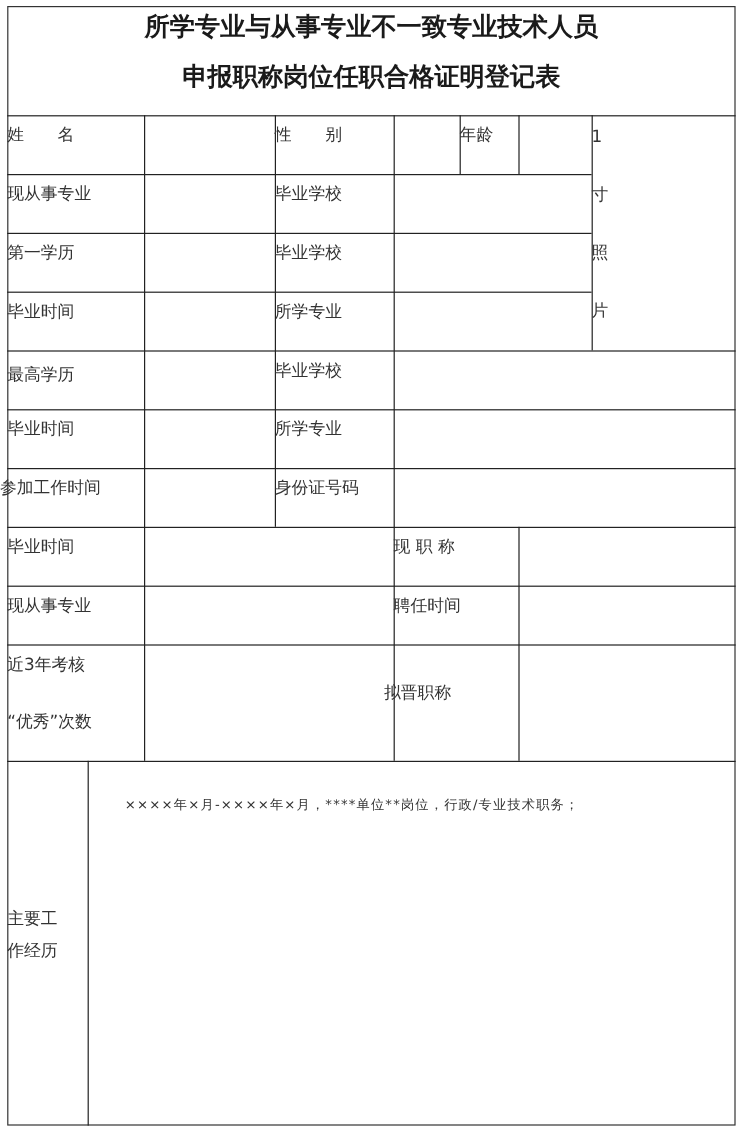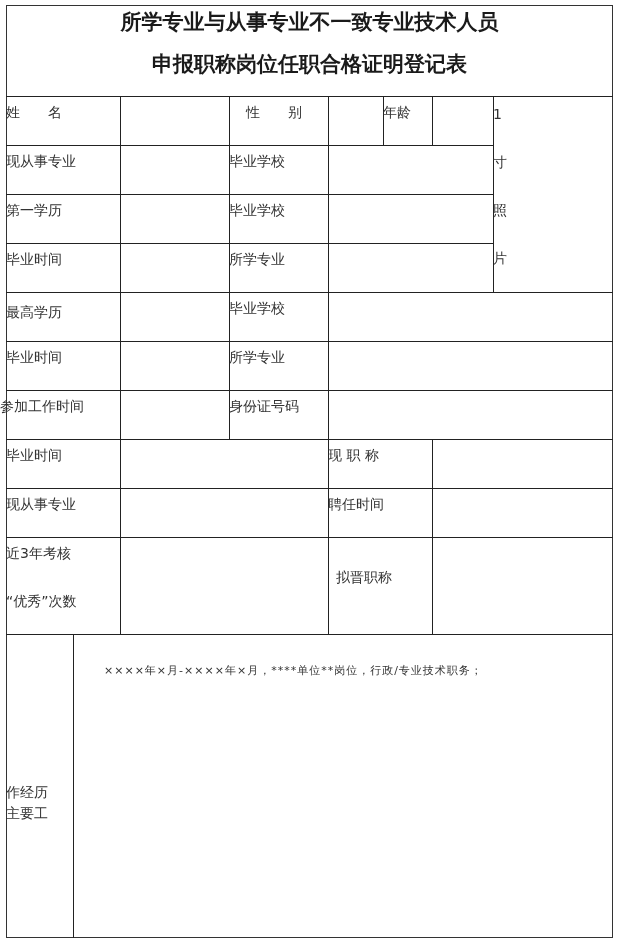--- a/index.html
+++ b/index.html
@@ -43,21 +43,21 @@
 <div class="vl" style="left:229px; top:96px; height:343px;"></div>
 <div class="vl" style="left:328px; top:96px; height:538px;"></div>
 <div class="vl" style="left:383px; top:96px; height:49px;"></div>
 <div class="vl" style="left:432px; top:96px; height:49px;"></div>
 <div class="vl" style="left:432px; top:439px; height:195px;"></div>
 <div class="vl" style="left:493px; top:96px; height:196px;"></div>
 <div class="vl" style="left:73px; top:634px; height:304px;"></div>
 
 <div class="lbl" style="left:6px; width:114px; top:104px;">姓　　名</div>
 <div class="input" style="left:121px; top:97px; width:108px; height:48px;"></div>
-<div class="lbl" style="left:246px; width:99px; top:104px;font-family:Liberation Mono, monospace;">性　　别</div>
+<div class="lbl" style="left:229px; width:99px; top:104px;font-family:Liberation Mono, monospace;">性　　别</div>
 <div class="input" style="left:329px; top:97px; width:54px; height:48px;"></div>
 <div class="lbl" style="left:383px; width:49px; top:104px;">年龄</div>
 <div class="input" style="left:433px; top:97px; width:60px; height:48px;"></div>
 
 <div class="input" style="left:494px; top:97px; width:119px; height:195px;"></div>
 <div class="lbl" style="left:493px; width:120px; top:106px;">1</div>
 <div class="lbl" style="left:493px; width:120px; top:154px;">寸</div>
 <div class="lbl" style="left:493px; width:120px; top:202px;">照</div>
 <div class="lbl" style="left:493px; width:120px; top:250px;">片</div>
 
@@ -97,18 +97,18 @@
 <div class="input" style="left:433px; top:440px; width:180px; height:48px;"></div>
 
 <div class="lbl" style="left:6px; width:114px; top:496px;">现从事专业</div>
 <div class="input" style="left:121px; top:489px; width:207px; height:48px;"></div>
 <div class="lbl" style="left:328px; width:104px; top:496px;">聘任时间</div>
 <div class="input" style="left:433px; top:489px; width:180px; height:48px;"></div>
 
 <div class="lbl" style="left:6px; width:114px; top:545px;">近3年考核</div>
 <div class="lbl" style="left:6px; width:114px; top:593px;">“优秀”次数</div>
 <div class="input" style="left:121px; top:538px; width:207px; height:96px;"></div>
-<div class="lbl" style="left:336px; width:104px; top:569px;">拟晋职称</div>
+<div class="lbl" style="left:320px; width:104px; top:569px;">拟晋职称</div>
 <div class="input" style="left:433px; top:538px; width:180px; height:96px;"></div>
 
-<div class="lbl" style="left:6px; width:67px; top:757px;margin-top:48px;">主要工</div>
+<div class="lbl" style="left:6px; width:67px; top:757px;">主要工</div>
 <div class="lbl" style="left:6px; width:67px; top:784px;">作经历</div>
 <div class="body-text">　　××××年×月-××××年×月，****单位**岗位，行政/专业技术职务；</div>
 
 </body></html>

